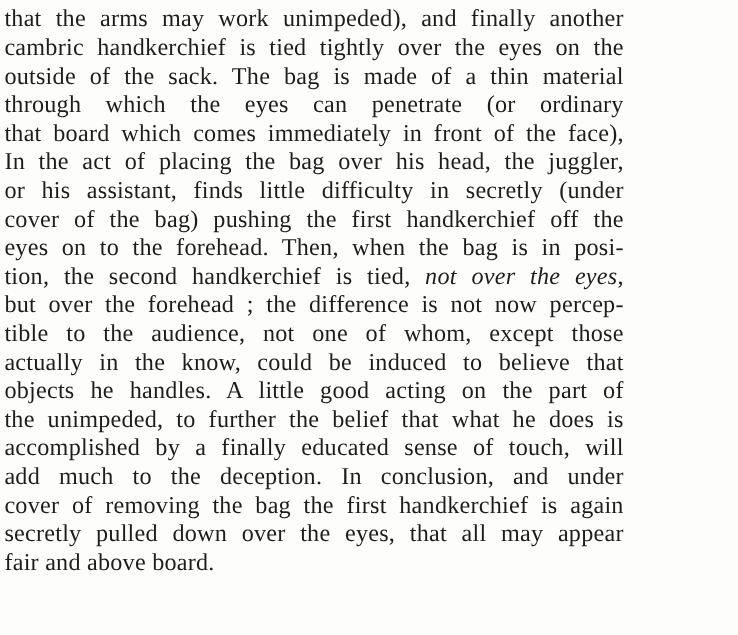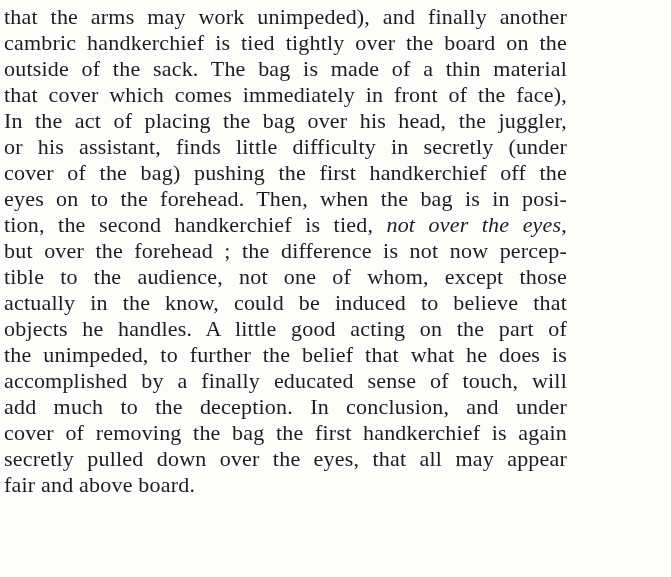--- a/index.html
+++ b/index.html
@@ -39,23 +39,24 @@
   }
   .line em {
   }
 </style>
 </head>
 <body style="background: rgb(253, 253, 251);">
 
 <div class="page" style="color: rgb(29, 29, 29);">
   <div class="page-text">
       <div class="line"><span>that the arms may work unimpeded), and finally another</span></div>
-      <div class="line"><span>cambric handkerchief is tied tightly over the board on the</span></div>
+      <div class="line"><span>cambric handkerchief is tied tightly over the eyes on the</span></div>
       <div class="line"><span>outside of the sack.  The bag is made of a thin material</span></div>
-      <div class="line"><span>that cover which comes immediately in front of the face),</span></div>
+      <div class="line"><span>through which the eyes can penetrate (or ordinary</span></div>
+      <div class="line"><span>that board which comes immediately in front of the face),</span></div>
       <div class="line"><span>In the act of placing the bag over his head, the juggler,</span></div>
       <div class="line"><span>or his assistant, finds little difficulty in secretly (under</span></div>
       <div class="line"><span>cover of the bag) pushing the first handkerchief off the</span></div>
       <div class="line"><span>eyes on to the forehead.  Then, when the bag is in posi-</span></div>
       <div class="line"><span>tion, the second handkerchief is tied, </span><em>not over the eyes</em><span>,</span></div>
       <div class="line"><span>but over the forehead ; the difference is not now percep-</span></div>
       <div class="line"><span>tible to the audience, not one of whom, except those</span></div>
       <div class="line"><span>actually in the know, could be induced to believe that</span></div>
       <div class="line"><span>objects he handles.  A little good acting on the part of</span></div>
       <div class="line"><span>the unimpeded, to further the belief that what he does is</span></div>

